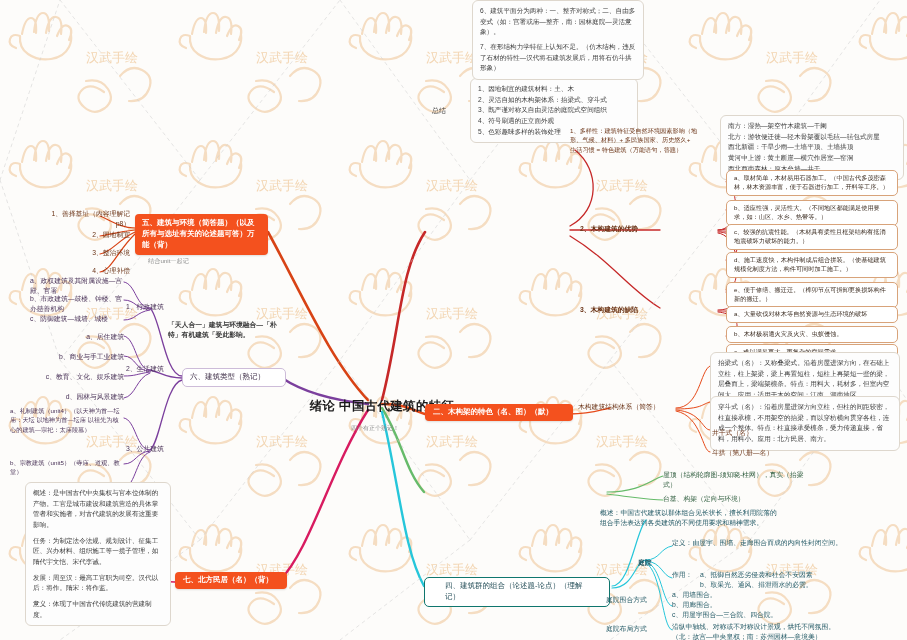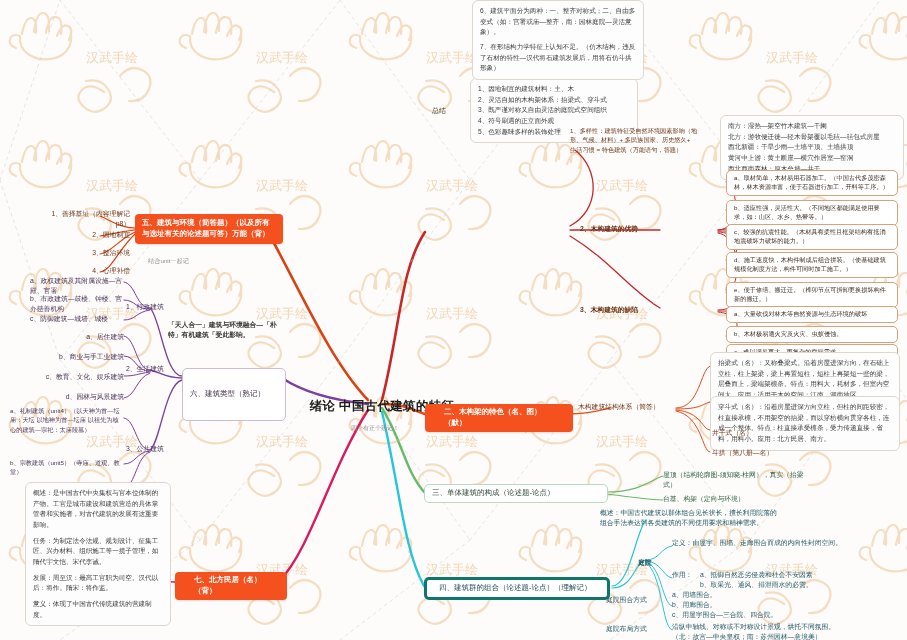--- a/index.html
+++ b/index.html
@@ -26,38 +26,38 @@
     position:absolute;left:300px;top:424px;width:150px;
     font-size:6px;color:#8a8a8a;text-align:center;
   }
 
   
   .pill{
     background:#f4511e;color:#fff;border-radius:4px;
     padding:4px 7px;font-size:7.5px;line-height:1.45;font-weight:bold;
     box-shadow:0 1px 2px rgba(0,0,0,.12);
   }
-  .pill.thin{padding:3px 19px;}
+  .pill.thin{padding:3px 8px;}
 
   
   .obox{
     background:#fff;border:1px solid #d8a37a;border-radius:5px;
     padding:3px 7px;font-size:7.5px;line-height:1.45;color:#3a2b20;
   }
   .gbox{
     background:#fff;border:1px solid #bcd9c4;border-radius:5px;
     padding:3px 7px;font-size:7.5px;line-height:1.45;color:#2e4b36;
   }
   .cbox{
-    background:#fff;border:3px solid #0f766e;border-radius:5px;
-    padding:3px 12px;font-size:7.5px;line-height:1.45;color:#27505a;
+    background:#fff;border:1px solid #0f766e;border-radius:5px;
+    padding:3px 20px;font-size:7.5px;line-height:1.45;color:#27505a;
   }
   .pbox{
     background:#fff;border:1px solid #cdbcd9;border-radius:5px;
-    padding:20px 7px;font-size:7.5px;line-height:1.45;color:#3e2e47;
+    padding:3px 7px;font-size:7.5px;line-height:1.45;color:#3e2e47;
   }
   .noteb{
     background:#fdfdfd;border:1px solid #ded7cd;border-radius:6px;
     padding:5px 7px;font-size:6.6px;line-height:1.62;color:#3c3c3c;
   }
   .plain{font-size:6.8px;line-height:1.5;color:#3a3a3a;}
   .plain.ol{color:#6b3417;}
   .plain.gr{color:#2f5d3e;}
   .plain.cy{color:#245a66;}
   .plain.pu{color:#4a3358;}
@@ -158,23 +158,22 @@
         <path d="M610 360 L750 540 M750 540 L610 640 M750 540 L880 360"></path>
         <path d="M880 360 L907 400 M0 180 L60 0 M0 180 L60 360"></path>
       </g>
     </g>
   </svg>
 
   <div class="node center">绪论 中国古代建筑的特征</div>
   <div class="center-sub">四个有正个熟记！</div>
 
   <div class="node pill thin" style="left:425px;top:404px;width:148px;">二、木构架的特色（名、图）（默）</div>
-  <div class="node gbox" style="left:424px;top:484px;width:184px;">三、单体建筑的构成（论述题-论点）</div>
   <div class="node cbox" style="left:424px;top:577px;width:186px;">四、建筑群的组合（论述题-论点）（理解记）</div>
-  <div class="node pill" style="left:135px;top:214px;width:148px;">五、建筑与环境（简答题）（以及所有与选址有关的论述题可答）万能（背）</div>
+  <div class="node pill" style="left:135px;top:214px;width:133px;">五、建筑与环境（简答题）（以及所有与选址有关的论述题可答）万能（背）</div>
   <div class="node pbox" style="left:182px;top:368px;width:104px;">六、建筑类型（熟记）</div>
   <div class="node pill thin" style="left:175px;top:572px;width:112px;">七、北方民居（名）（背）</div>
 
   <div class="node lbl" style="left:432px;top:106px;">总结</div>
   <div class="node noteb" style="left:470px;top:78px;width:168px;">
     <div>1、因地制宜的建筑材料：土、木</div>
     <div>2、灵活自如的木构架体系：抬梁式、穿斗式</div>
     <div>3、既严谨对称又自由灵活的庭院式空间组织</div>
     <div>4、符号刷遇的正立面外观</div>
     <div>5、色彩趣味多样的装饰处理</div>

